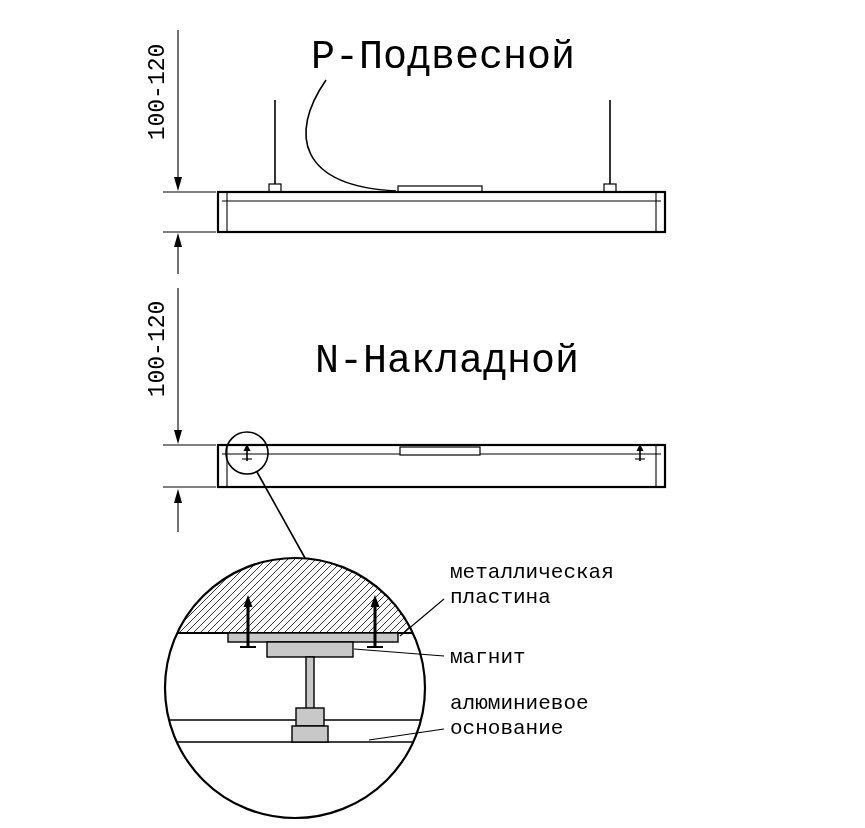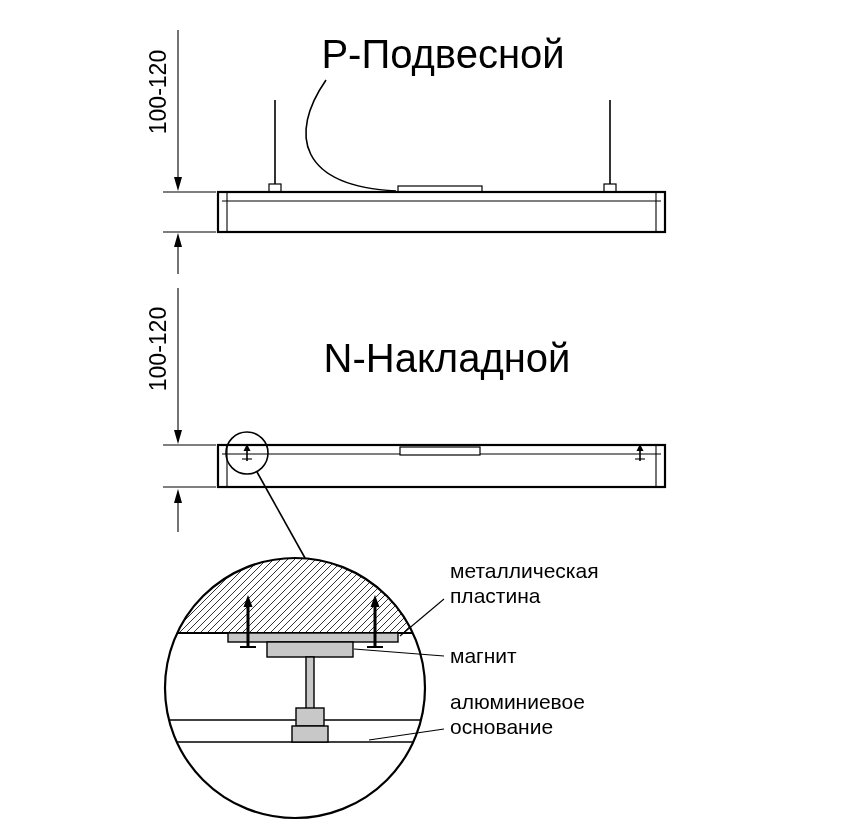--- a/index.html
+++ b/index.html
@@ -5,21 +5,21 @@
   html, body {
     margin: 0;
     padding: 0;
     background: #ffffff;
   }
   .canvas {
     position: relative;
     width: 865px;
     height: 828px;
     background: #ffffff;
-    font-family: Liberation Sans, sans-serif;
+    font-family: Liberation Mono, monospace;
     overflow: hidden;
   }
   svg { display: block; }
   svg text { fill: #000000; }
   .title-text { font-size: 40px; }
   .dim-text   { font-size: 23px; }
   .label-text { font-size: 21px; }
   .s1  { stroke: #000; stroke-width: 1.1; fill: none; }
   .s15 { stroke: #000; stroke-width: 1.6; fill: none; }
   .s2  { stroke: #000; stroke-width: 2.2; fill: none; }

